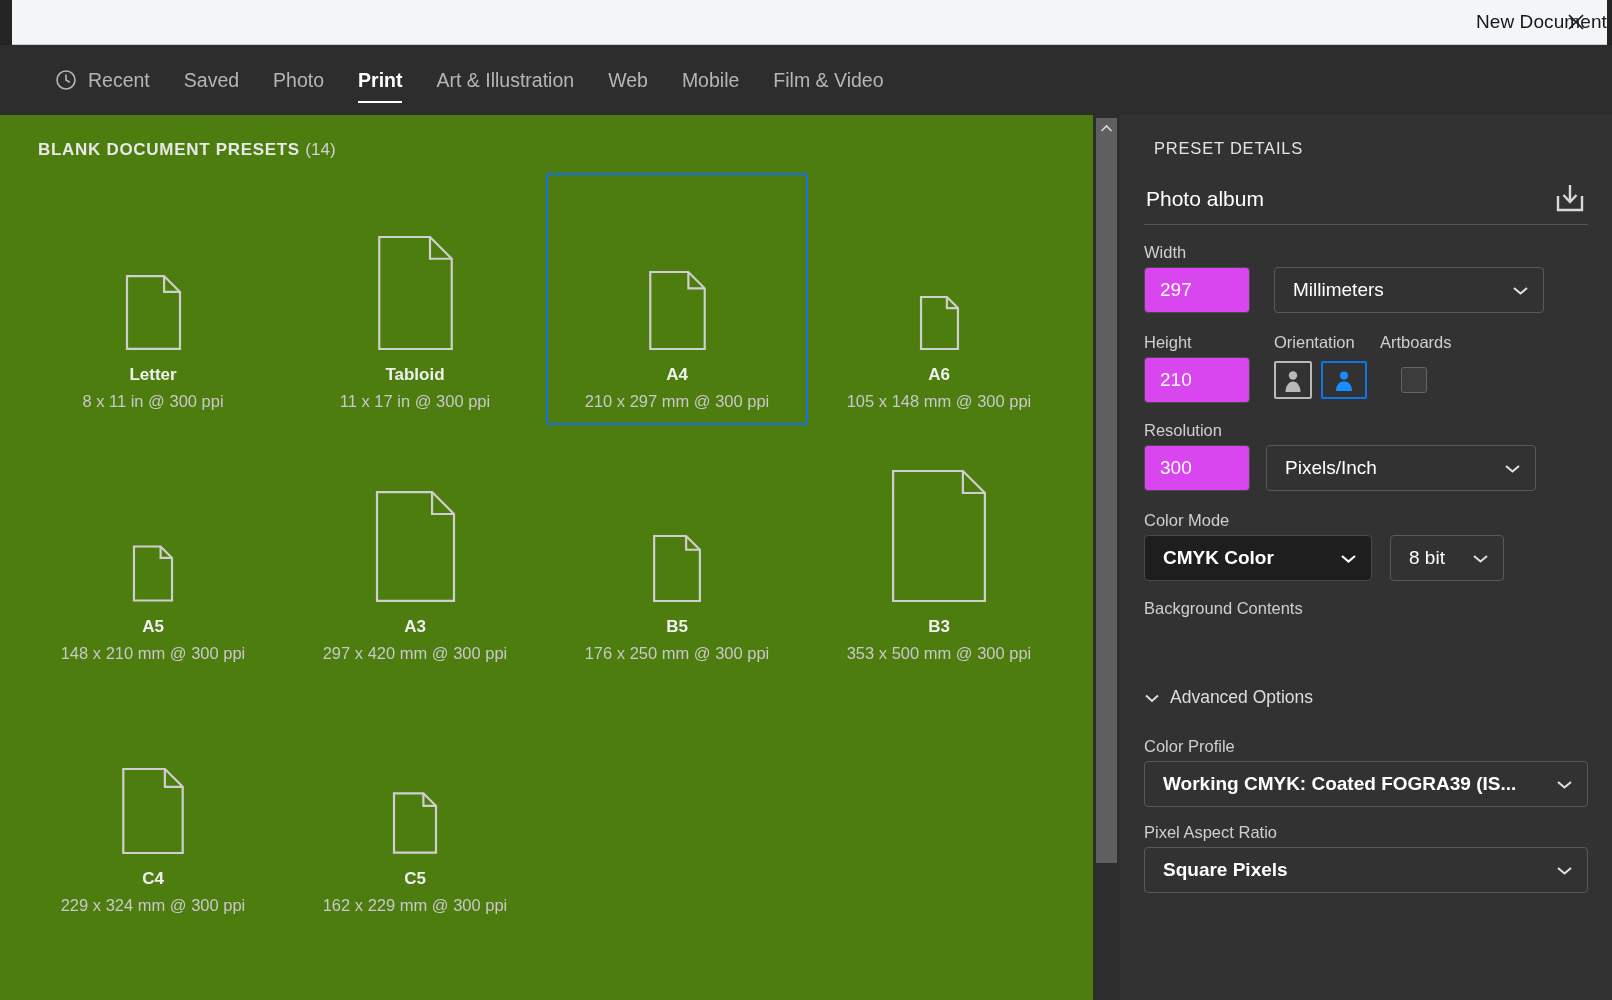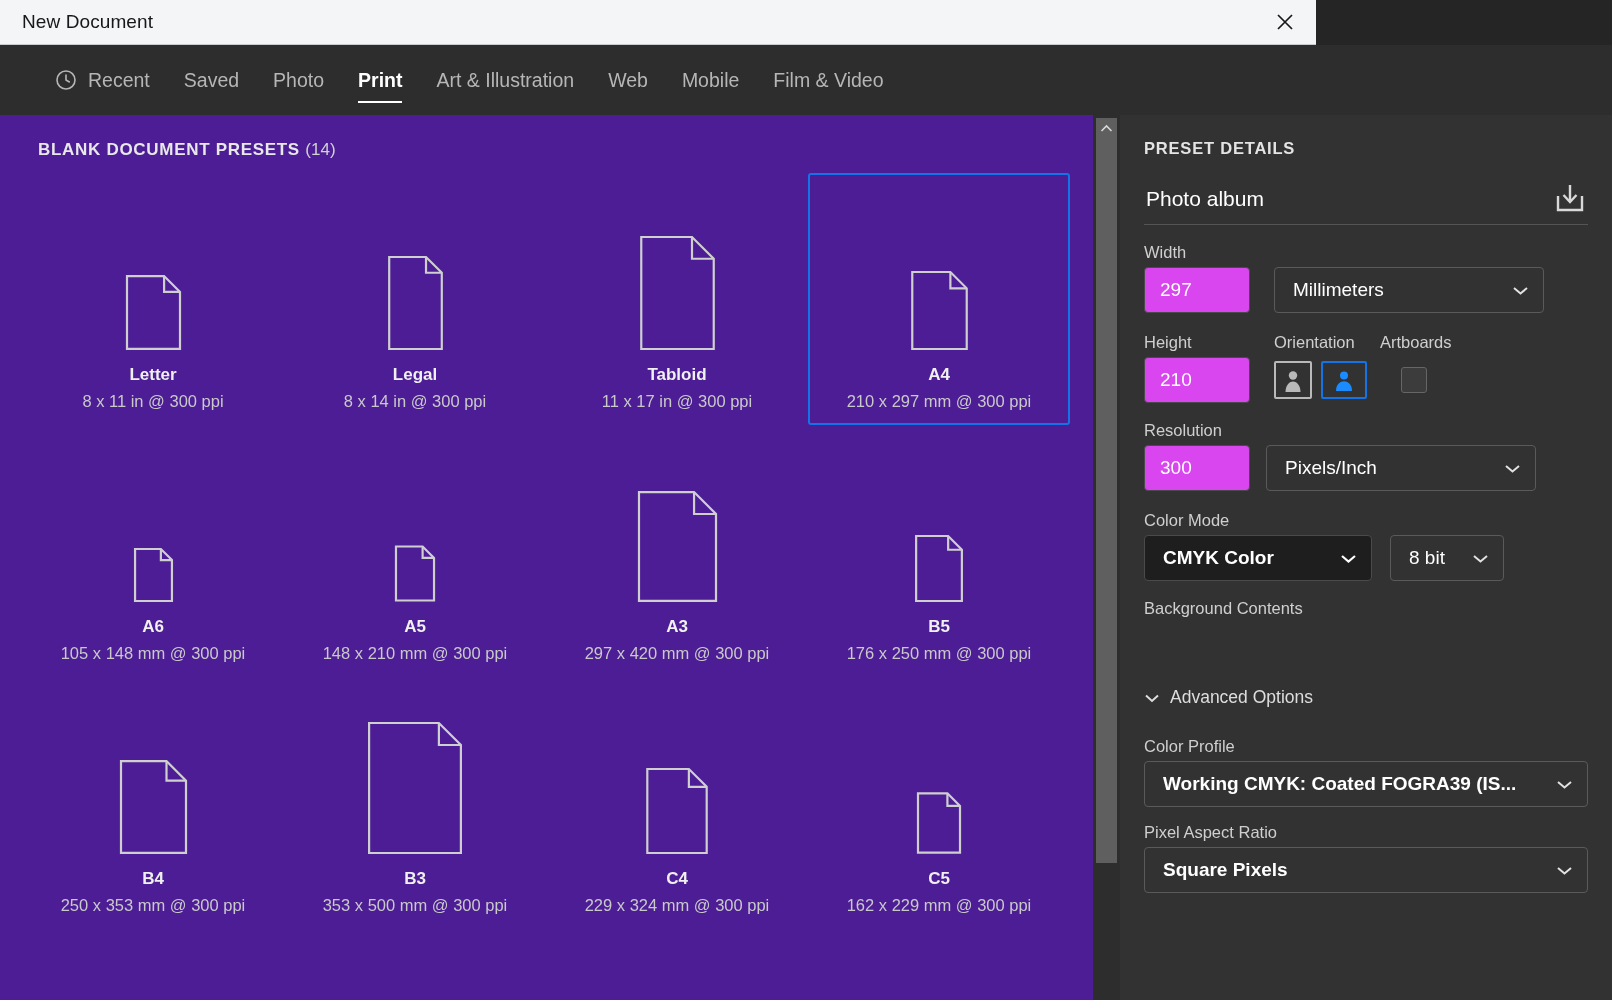--- a/index.html
+++ b/index.html
@@ -5,24 +5,24 @@
   * { margin:0; padding:0; box-sizing:border-box; }
   html, body {
     width:1612px; height:1000px;
     background:#252525;
     font-family:"Liberation Sans", sans-serif;
     overflow:hidden;
   }
 
   
   .titlebar{
-    position:absolute; left:0; top:0; width:1316px; height:45px;
+    position:absolute; left:12px; top:0; width:1595px; height:45px;
     background:#f3f5f7;
     border-bottom:1px solid #c8ccd0;
-    display:flex; align-items:center;
+    display:flex; align-items:center;justify-content:flex-end;
   }
   .titlebar-text{
     margin-left:22px; font-size:19px; color:#17181a; letter-spacing:.1px;
   }
   .titlebar-close{
     position:absolute; right:0; top:0; width:62px; height:44px;
     display:flex; align-items:center; justify-content:center;
     cursor:pointer;
   }
   .titlebar-close svg{ display:block; }
@@ -47,21 +47,21 @@
 
   
   .body-area{
     position:absolute; left:0; top:115px; width:1612px; height:885px;
     background:#252525;
   }
 
   
   .presets{
     position:absolute; left:0; top:0; width:1093px; height:885px;
-    background:#4c1d95; overflow:hidden;
+    background:#4d7c0f; overflow:hidden;
   }
   .presets-header{
     position:absolute; left:38px; top:25px;
     font-size:17px; font-weight:bold; color:#e8e8e8; letter-spacing:.7px;
   }
   .presets-header .count{ font-weight:normal; color:#d2d2d2; letter-spacing:0; }
 
   .grid{
     position:absolute; left:22px; top:58px; width:1050px;
     display:grid; grid-template-columns:repeat(4, 262px);
@@ -100,22 +100,22 @@
     position:absolute; left:3px; top:3px; width:21px; height:745px;
     background:#5f5f5f; cursor:pointer;
   }
 
   
   .panel{
     position:absolute; left:1120px; top:0; width:492px; height:885px;
     background:#323232; padding:0 22px;
   }
   .panel-header{
-    position:absolute; left:24px; top:24px;
-    font-size:16.5px; font-weight:bold; color:#e4e4e4; letter-spacing:.8px;
+    position:absolute; left:34px; top:24px;
+    font-size:16.5px; font-weight:normal; color:#e4e4e4; letter-spacing:.8px;
   }
   .preset-name-row{
     position:absolute; left:24px; top:62px; width:444px; height:48px;
     display:flex; align-items:center; justify-content:space-between;
     border-bottom:1px solid #555;
   }
   .preset-name{
     background:none; border:none; outline:none;
     font-family:"Liberation Sans", sans-serif;
     font-size:21px; color:#ffffff; width:360px; padding:0 2px 4px 2px;
@@ -222,30 +222,20 @@
             <svg width="57" height="77" viewBox="0 0 56.831999999999994 76.64399999999999">
               <path d="M2 2 H38.9824 L54.831999999999994 17.849599999999995 V74.64399999999999 H2 Z" fill="none" stroke="#cfcfcf" stroke-width="2.2" stroke-linejoin="miter"></path>
               <path d="M38.9824 2 V17.849599999999995 H54.831999999999994" fill="none" stroke="#cfcfcf" stroke-width="2.2"></path>
             </svg>
           </div>
           <div class="card-title">Letter</div>
           <div class="card-sub">8 x 11 in @ 300 ppi</div>
         </div>
         <div class="card">
           <div class="card-icon">
-            <svg width="57" height="96" viewBox="0 0 56.831999999999994 96.45599999999999">
-              <path d="M2 2 H38.9824 L54.831999999999994 17.849599999999995 V94.45599999999999 H2 Z" fill="none" stroke="#cfcfcf" stroke-width="2.2" stroke-linejoin="miter"></path>
-              <path d="M38.9824 2 V17.849599999999995 H54.831999999999994" fill="none" stroke="#cfcfcf" stroke-width="2.2"></path>
-            </svg>
-          </div>
-          <div class="card-title">Legal</div>
-          <div class="card-sub">8 x 14 in @ 300 ppi</div>
-        </div>
-        <div class="card">
-          <div class="card-icon">
             <svg width="77" height="116" viewBox="0 0 76.64399999999999 116.26799999999999">
               <path d="M2 2 H52.85079999999999 L74.64399999999999 23.793199999999995 V114.26799999999999 H2 Z" fill="none" stroke="#cfcfcf" stroke-width="2.2" stroke-linejoin="miter"></path>
               <path d="M52.85079999999999 2 V23.793199999999995 H74.64399999999999" fill="none" stroke="#cfcfcf" stroke-width="2.2"></path>
             </svg>
           </div>
           <div class="card-title">Tabloid</div>
           <div class="card-sub">11 x 17 in @ 300 ppi</div>
         </div>
         <div class="card selected">
           <div class="card-icon">
@@ -289,30 +279,20 @@
         </div>
         <div class="card">
           <div class="card-icon">
             <svg width="50" height="69" viewBox="0 0 49.76 69">
               <path d="M2 2 H34.032 L47.76 15.728 V67 H2 Z" fill="none" stroke="#cfcfcf" stroke-width="2.2" stroke-linejoin="miter"></path>
               <path d="M34.032 2 V15.728 H47.76" fill="none" stroke="#cfcfcf" stroke-width="2.2"></path>
             </svg>
           </div>
           <div class="card-title">B5</div>
           <div class="card-sub">176 x 250 mm @ 300 ppi</div>
-        </div>
-        <div class="card">
-          <div class="card-icon">
-            <svg width="69" height="96" viewBox="0 0 69 95.78">
-              <path d="M2 2 H47.5 L67 21.5 V93.78 H2 Z" fill="none" stroke="#cfcfcf" stroke-width="2.2" stroke-linejoin="miter"></path>
-              <path d="M47.5 2 V21.5 H67" fill="none" stroke="#cfcfcf" stroke-width="2.2"></path>
-            </svg>
-          </div>
-          <div class="card-title">B4</div>
-          <div class="card-sub">250 x 353 mm @ 300 ppi</div>
         </div>
         <div class="card">
           <div class="card-icon">
             <svg width="96" height="134" viewBox="0 0 95.78 134">
               <path d="M2 2 H71.78 L93.78 24 V132 H2 Z" fill="none" stroke="#cfcfcf" stroke-width="2.2" stroke-linejoin="miter"></path>
               <path d="M71.78 2 V24 H93.78" fill="none" stroke="#cfcfcf" stroke-width="2.2"></path>
             </svg>
           </div>
           <div class="card-title">B3</div>
           <div class="card-sub">353 x 500 mm @ 300 ppi</div>

